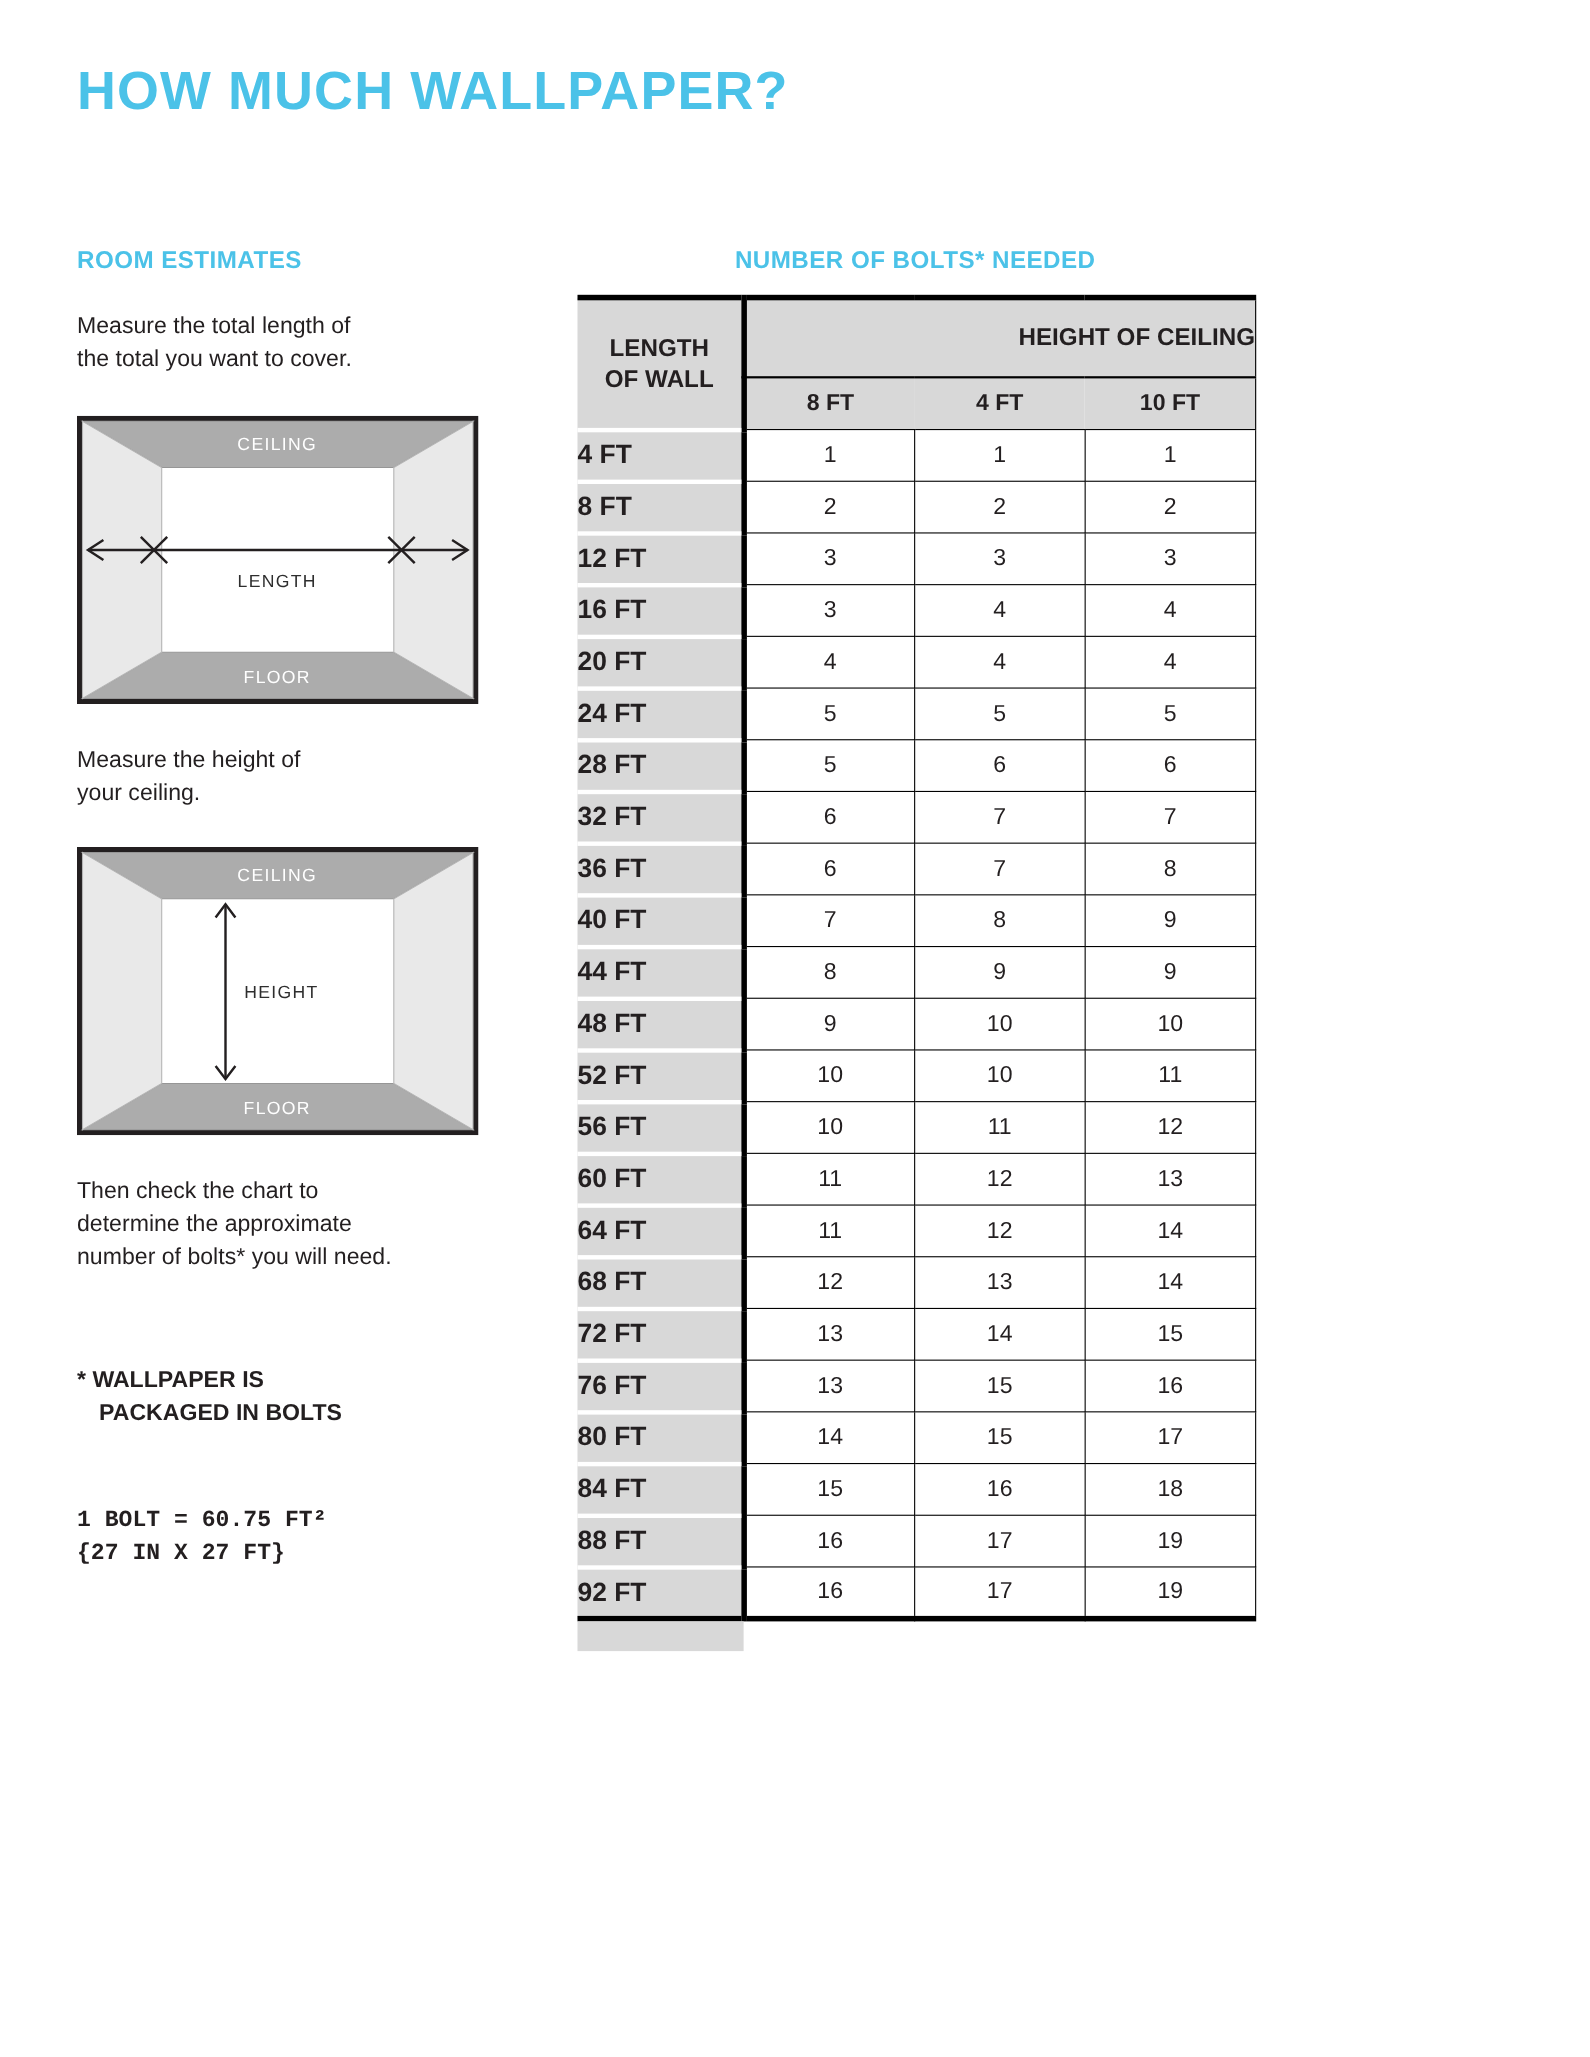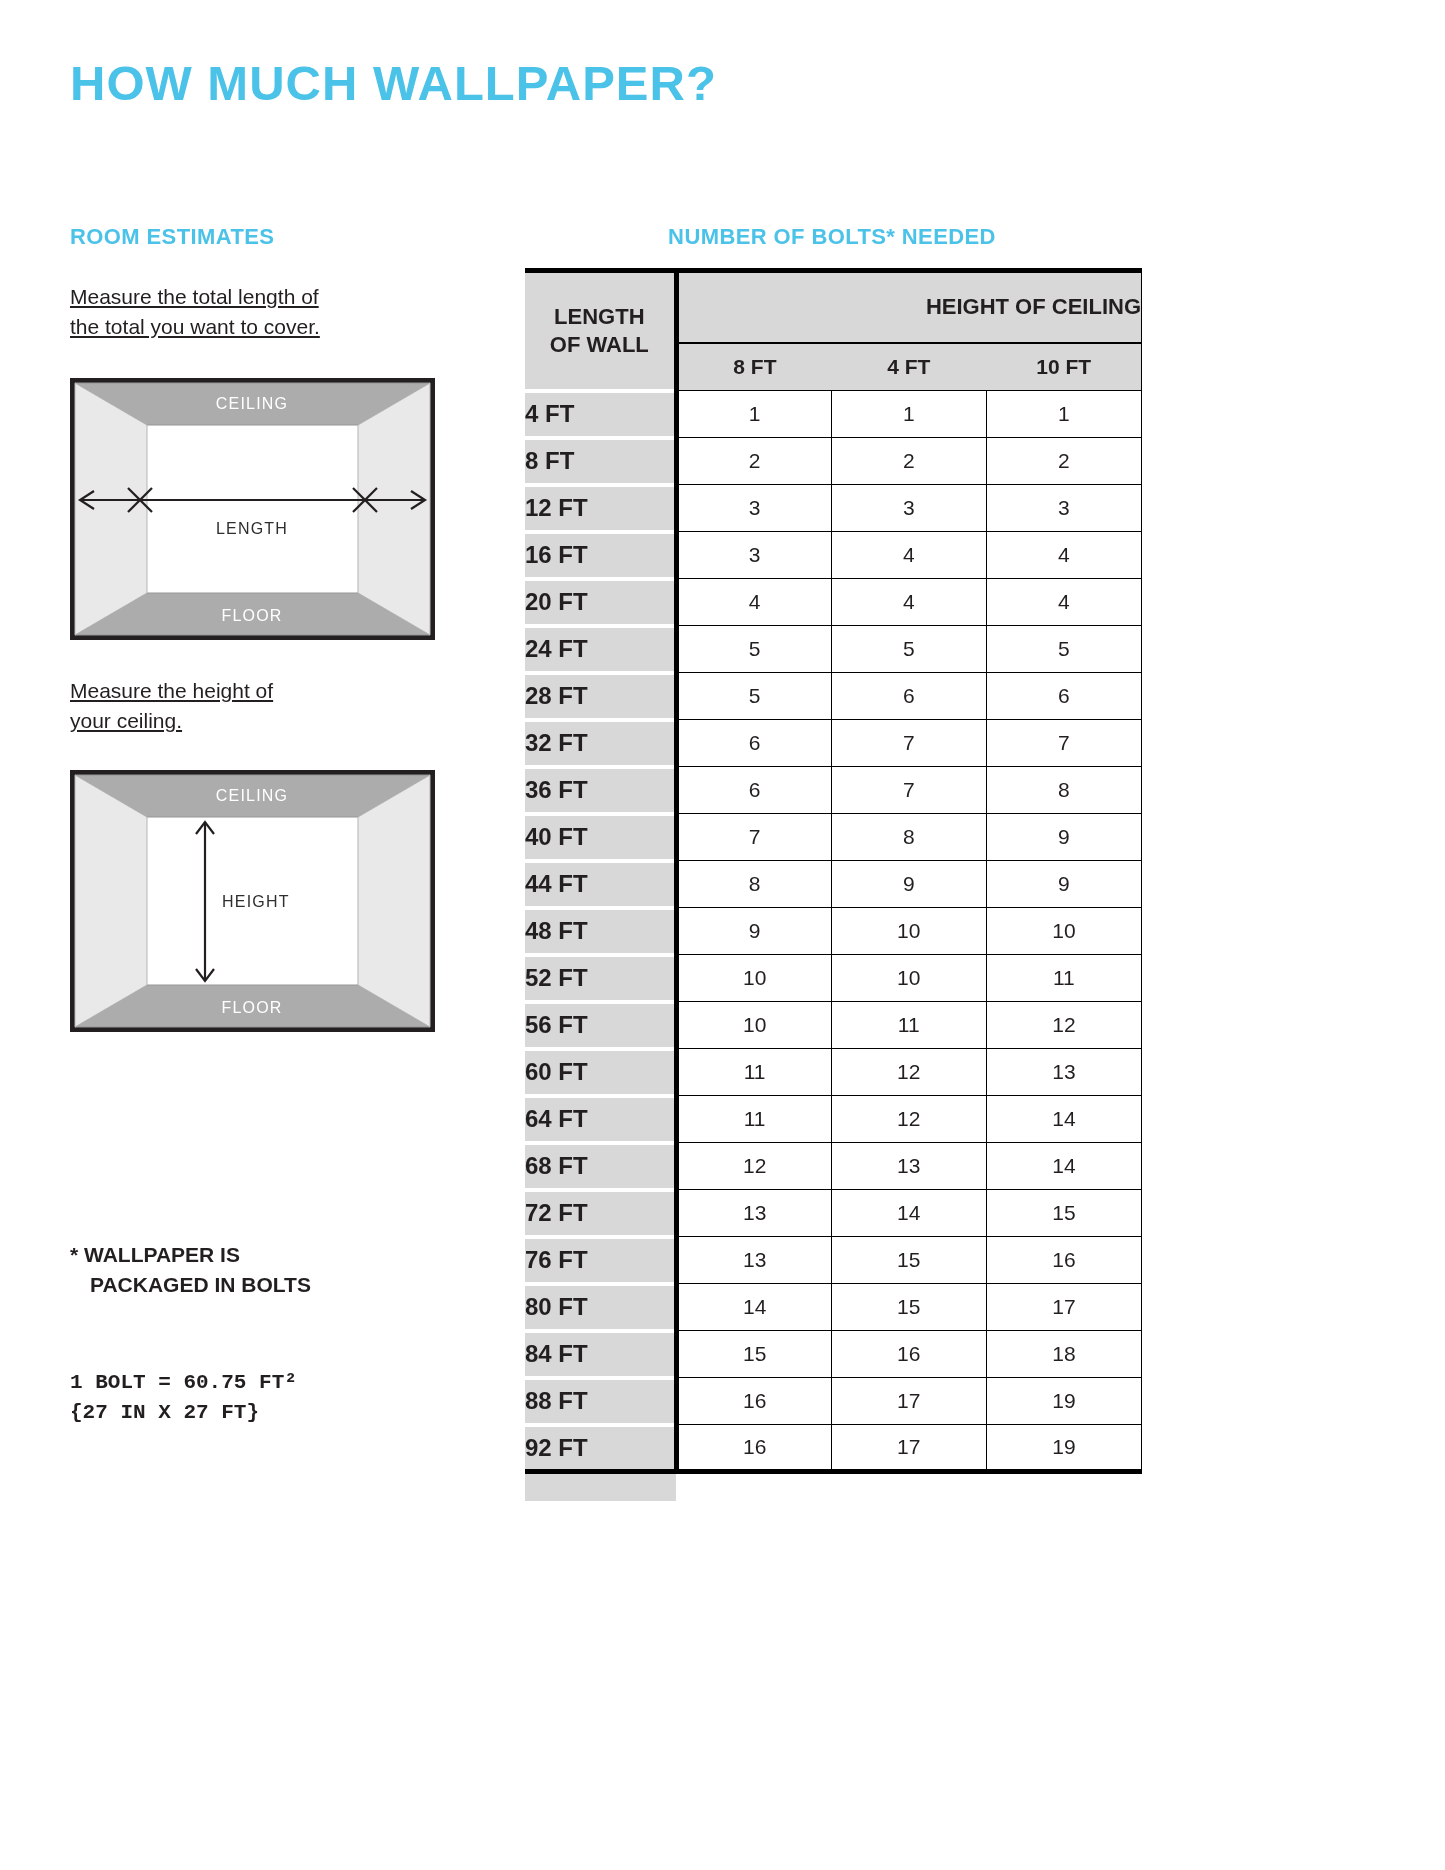--- a/index.html
+++ b/index.html
@@ -23,21 +23,21 @@
     font-size: 22px; font-weight: bold; letter-spacing: 0.4px;
     color: var(--accent, #4BC2E8);
   }
   .heading-left { left: 70px; }
   .heading-right { left: 525px; width: 614px; text-align: center; }
 
   .body-text {
     position: absolute; left: 70px; width: 410px;
     font-size: 21px; line-height: 30px; color: var(--text, #231F20);
   }
-  .body-text .line { display: block; text-decoration: underline; }
+  .body-text .line { display: block; }
   .bold-note {
     position: absolute; left: 70px; width: 410px;
     font-size: 21px; line-height: 30px; font-weight: bold;
   }
   .bold-note .line { display: block; }
   .bold-note .line.indent { padding-left: 20px; }
 
   .diagram { position: absolute; left: 70px; width: 365px; height: 262px; }
   .diagram svg { display: block; width: 100%; height: 100%; }
   .band-label {
@@ -141,20 +141,25 @@
       <text x="182" y="243" text-anchor="middle" class="band-label">FLOOR</text>
       <g stroke="#231F20" stroke-width="2.2" fill="none">
         <line x1="135" y1="52" x2="135" y2="211"></line>
         <polyline points="126,64 135,52 144,64"></polyline>
         <polyline points="126,199 135,211 144,199"></polyline>
       </g>
       <text x="152" y="137" text-anchor="start" class="measure-label">HEIGHT</text>
     </svg>
   </div>
 
+  <p class="body-text" style="top:1068px;">
+    <span class="line">Then check the chart to</span>
+    <span class="line">determine the approximate</span>
+    <span class="line">number of bolts* you will need.</span>
+  </p>
 
   <p class="bold-note" style="top:1240px;">
     <span class="line">* WALLPAPER IS</span>
     <span class="line indent">PACKAGED IN BOLTS</span>
   </p>
 
   <p class="bold-note" style="top:1368px;font-family:Liberation Mono, monospace;">
     <span class="line">1 BOLT = 60.75 FT²</span>
     <span class="line">{27 IN X 27 FT}</span>
   </p>

